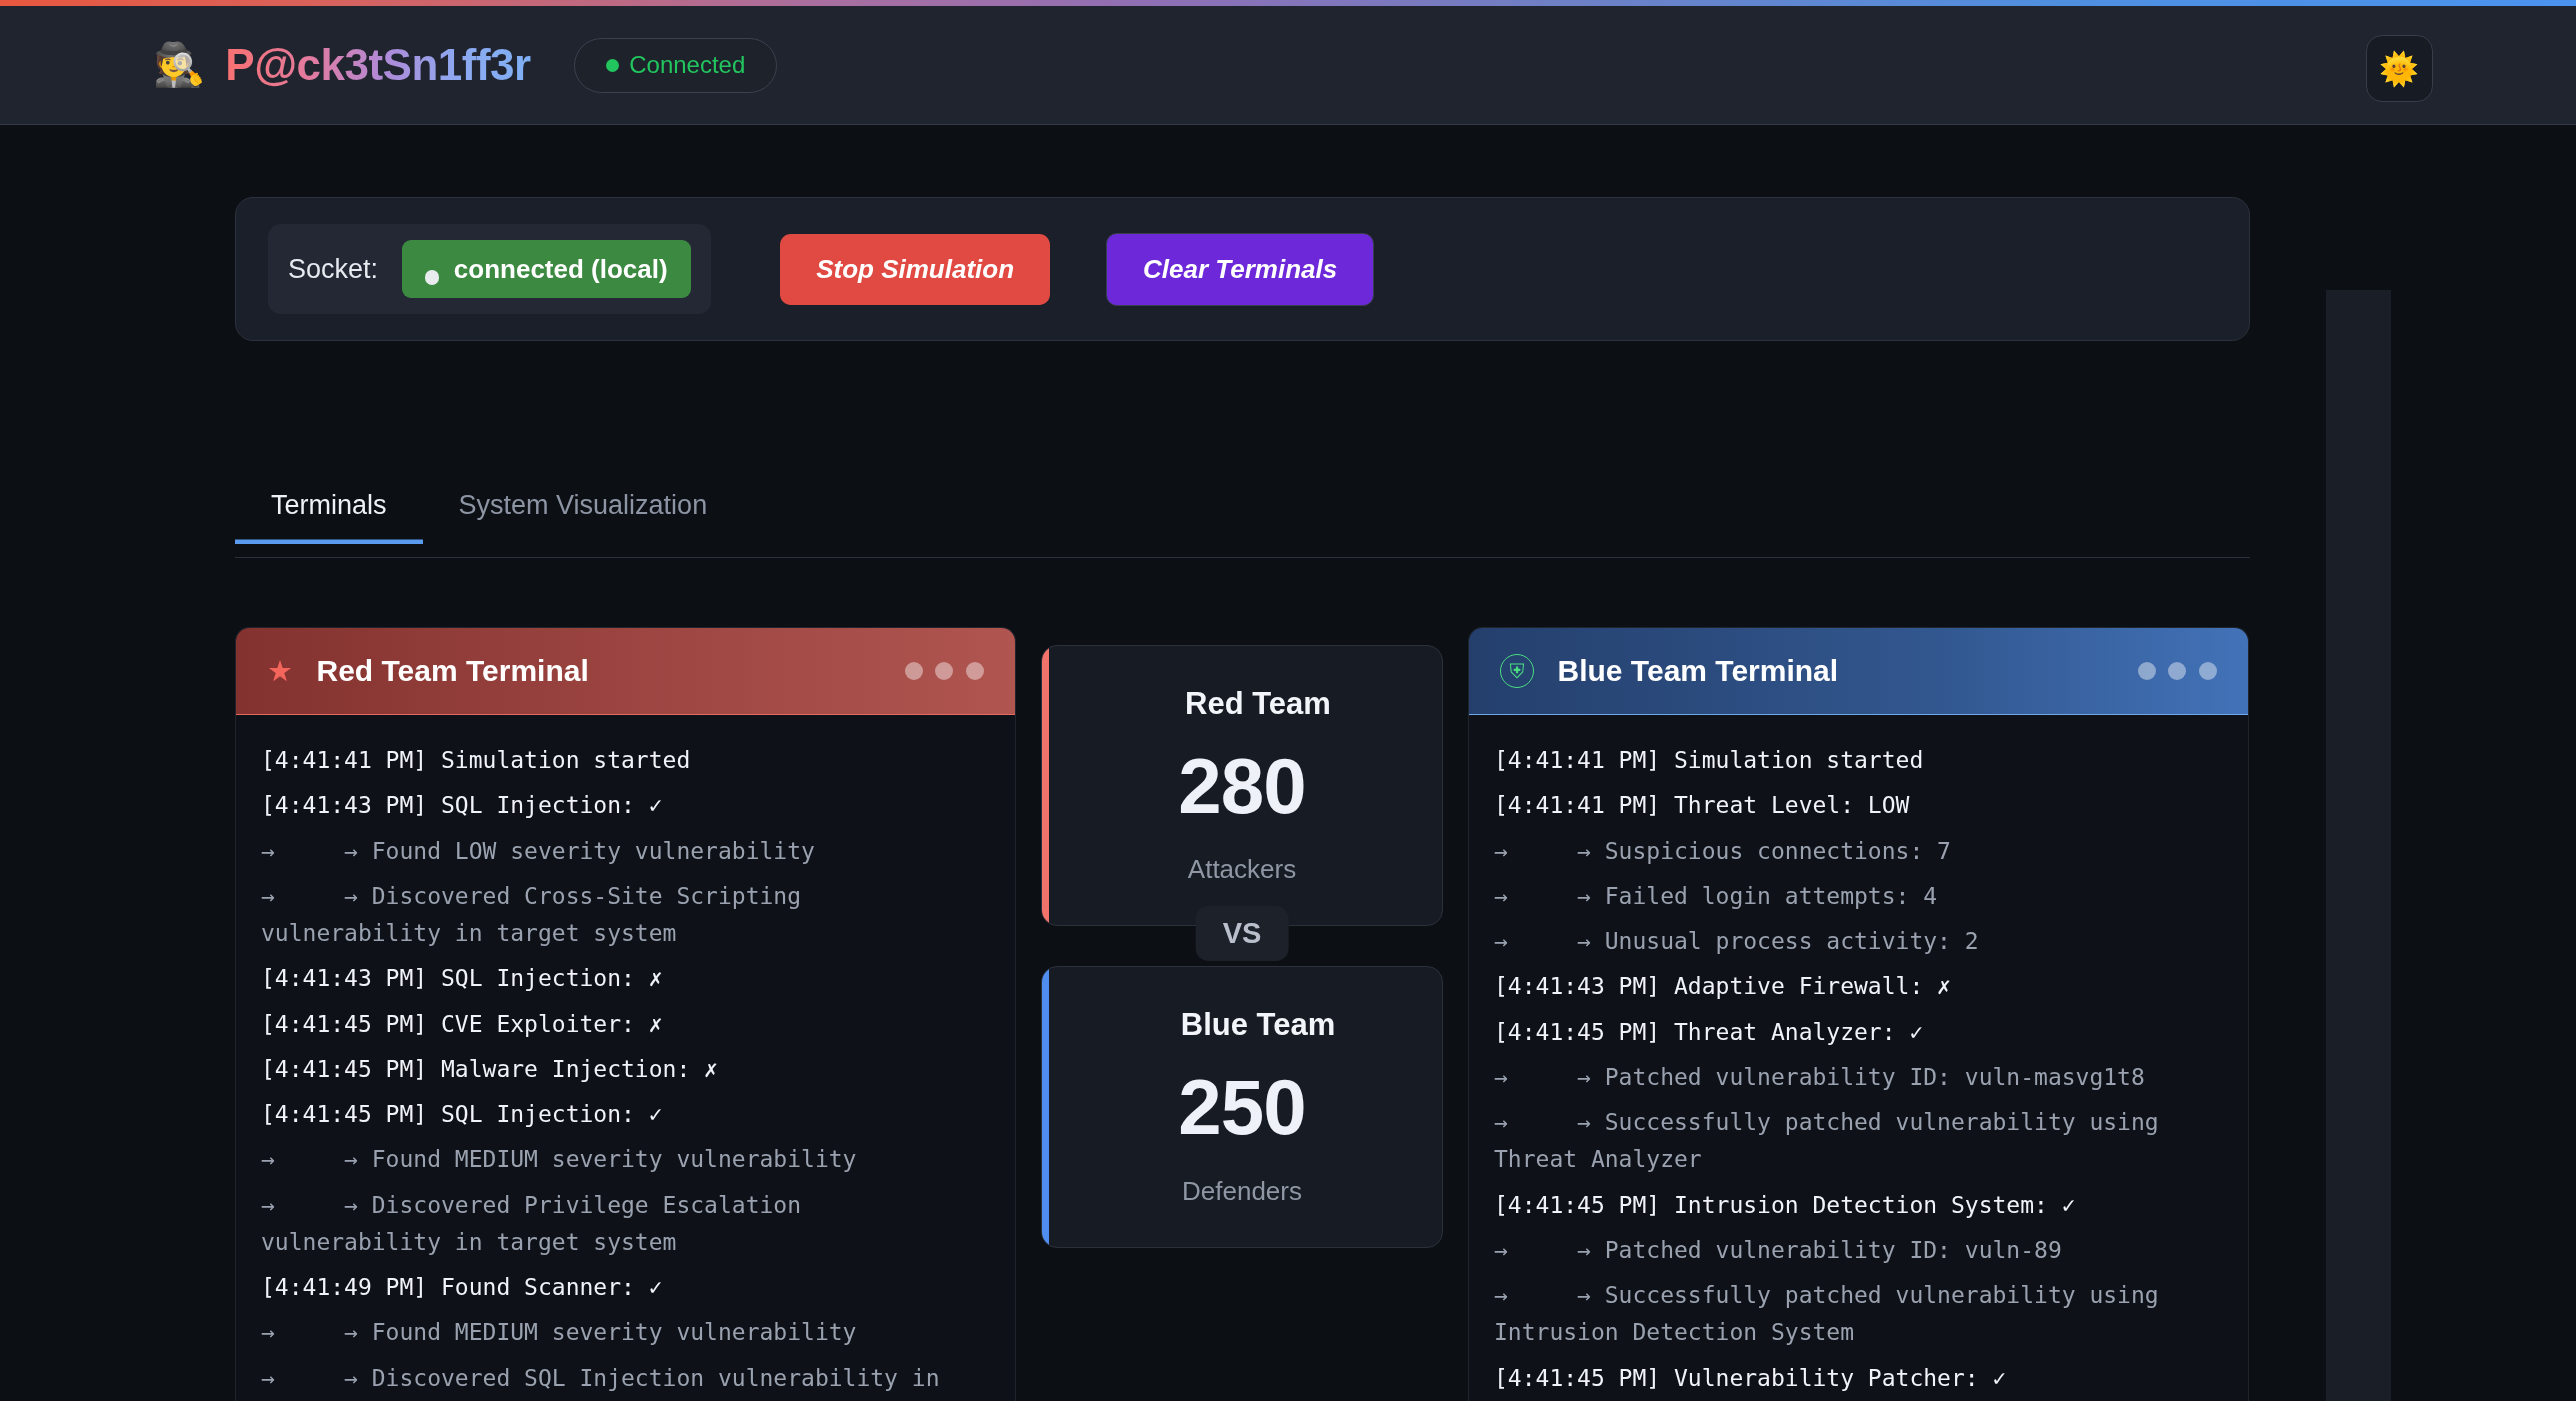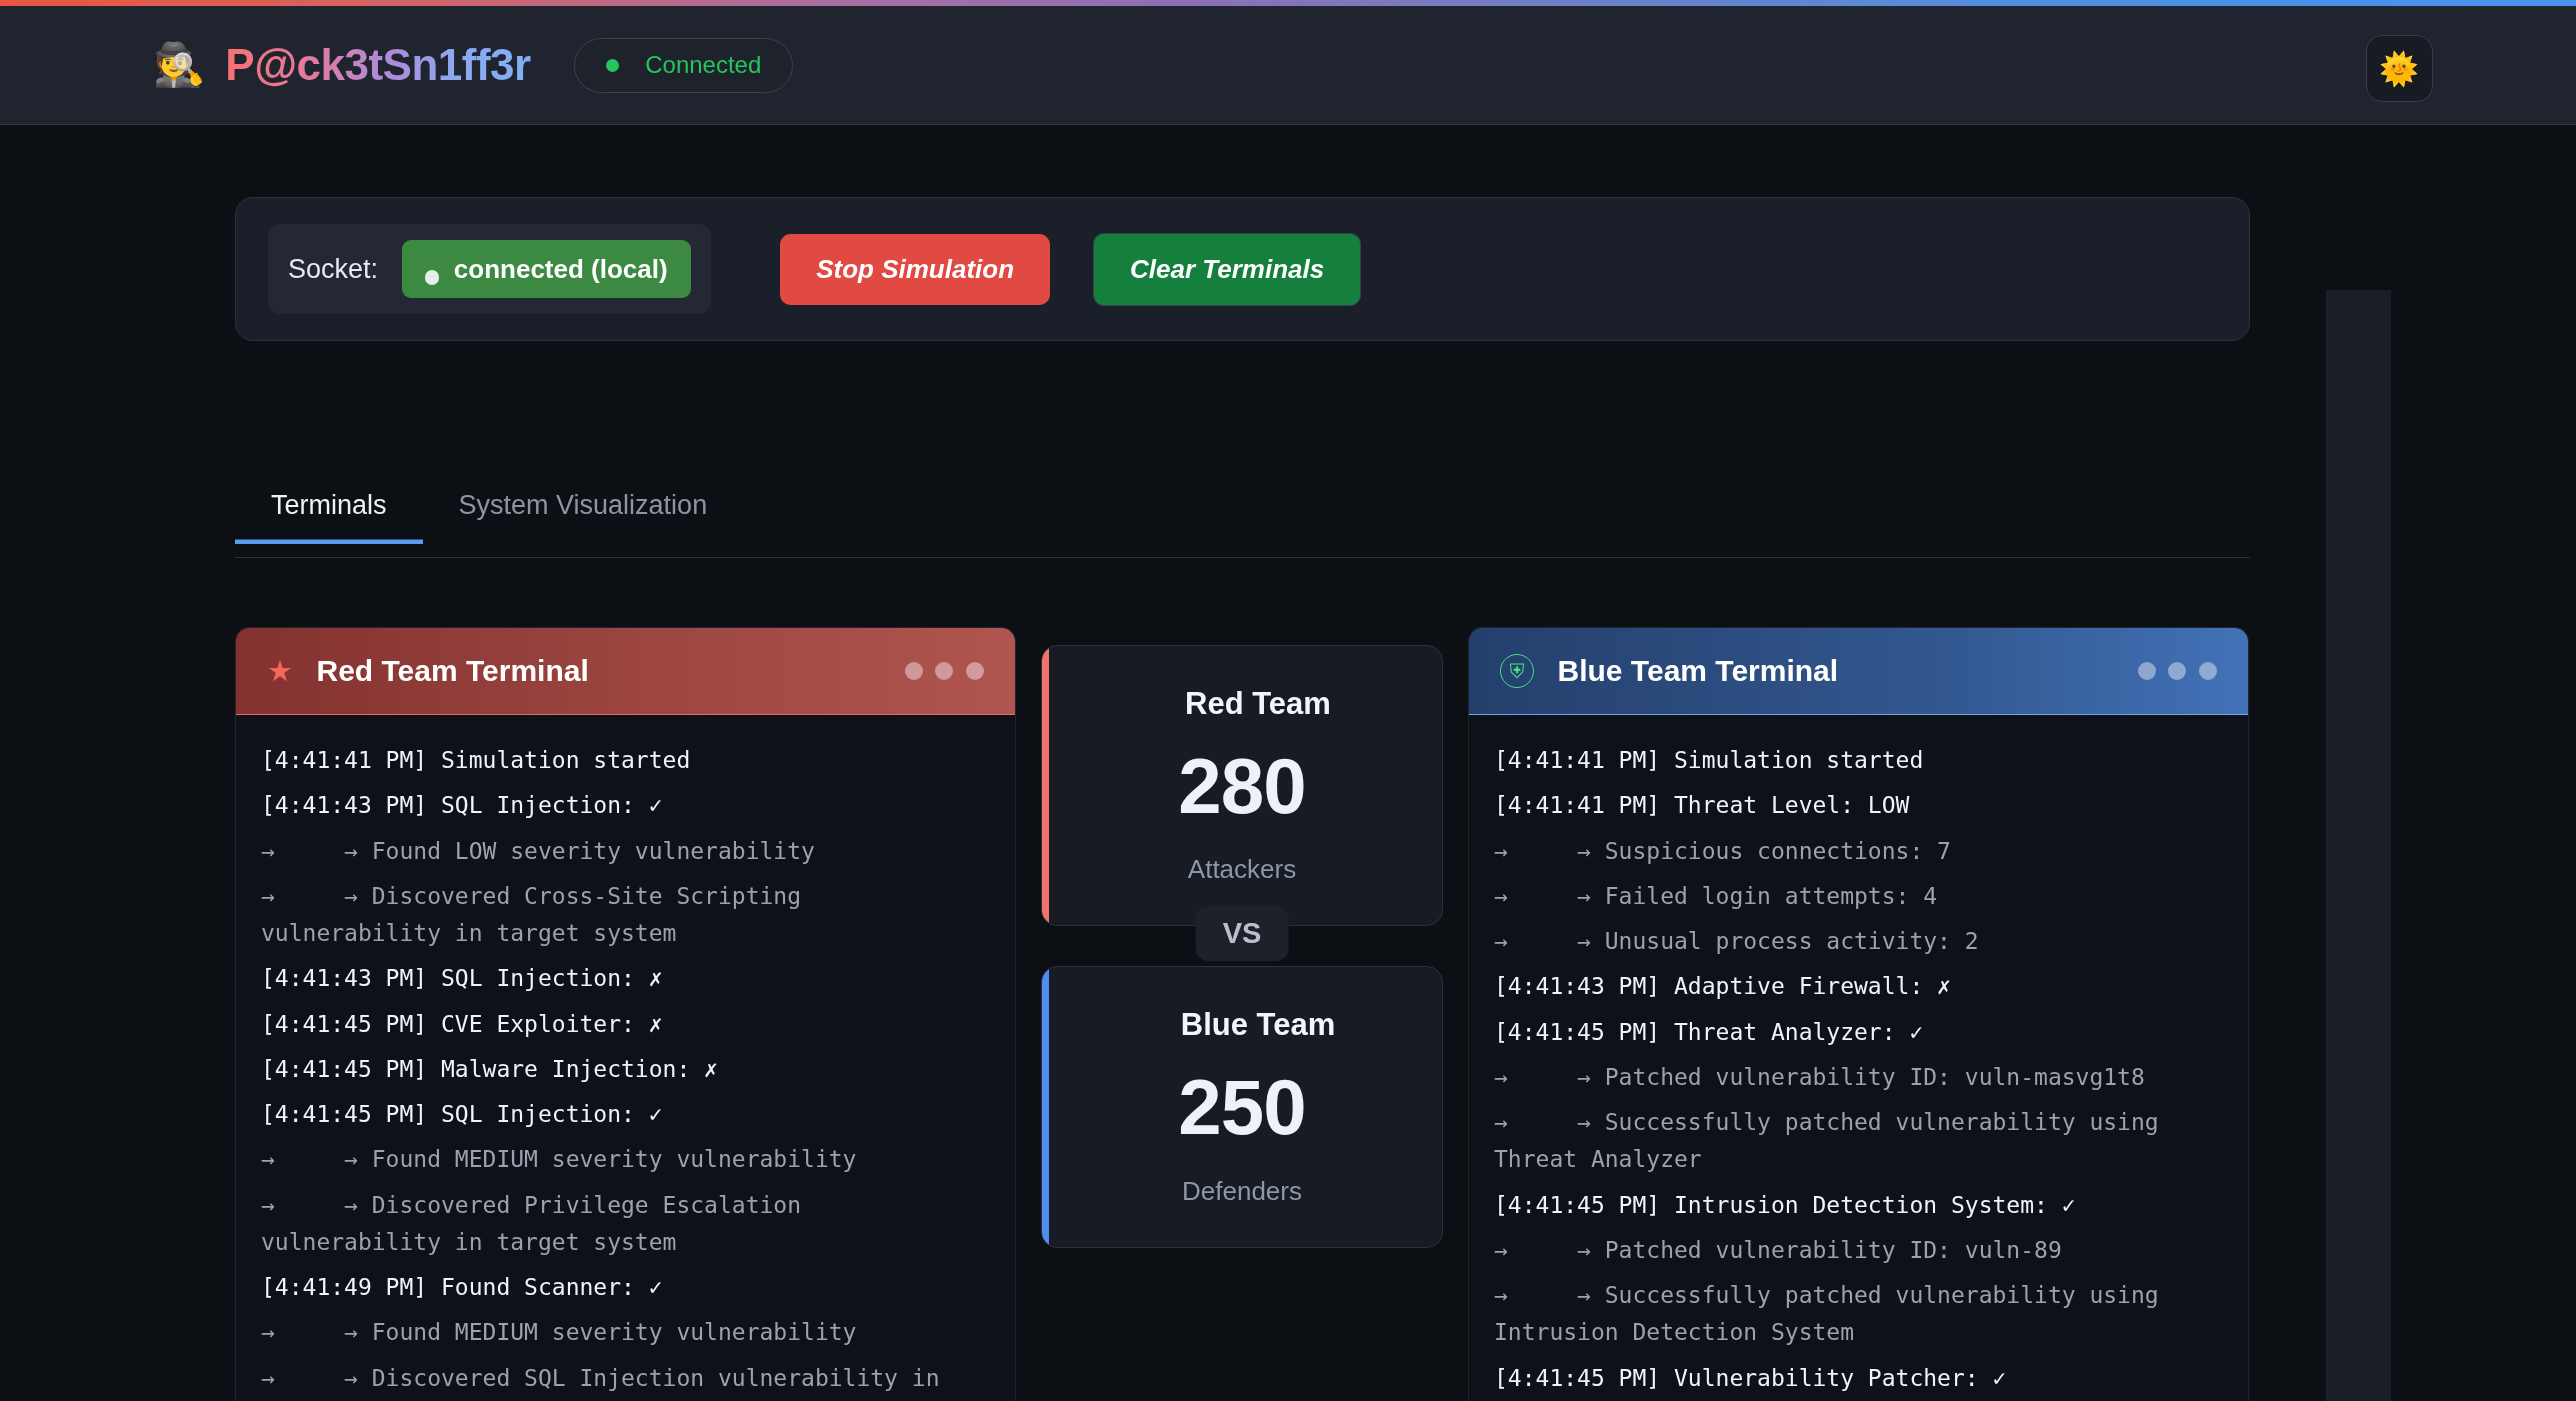--- a/index.html
+++ b/index.html
@@ -35,21 +35,21 @@
   .brand-emoji { font-size: 42px; line-height: 1; }
   .brand-title {
     font-size: 44px; font-weight: bold; letter-spacing: -0.5px;
     background: linear-gradient(90deg, #f87171 0%, #e27ba0 28%, #b08ad8 52%, #8ea8f0 75%, #7fb0f5 100%);
     -webkit-background-clip: text; background-clip: text;
     -webkit-text-fill-color: transparent; color: transparent;
     white-space: nowrap;
   }
   .conn-badge {
     margin-left: 43px;
-    display: flex; align-items: center; gap: 26px;
+    display: flex; align-items: center; gap: 10px;
     padding: 12.6px 31px;
     border: 0.9px solid #3a414f; border-radius: 901px;
     background: #1e2husk;
     background: #1e222b;
     justify-content: space-between;
   }
   .conn-dot { width: 13.5px; height: 13.5px; border-radius: 50%; background: #22c55e; }
   .conn-text { color: #22c55e; font-size: 24px; }
 
   .theme-toggle {
@@ -94,22 +94,22 @@
   .btn {
     border: none; border-radius: 10.8px;
     font-size: 26px; font-weight: bold; color: #ffffff;
     cursor: pointer; font-family: "Liberation Sans", sans-serif; font-style: italic;
   }
   .btn-stop {
     margin-left: 69px;
     background: #e04a42; padding: 20px 36px;
   }
   .btn-clear {
-    margin-left: 43px;
-    background: #15803d; padding: 20px 36px;
+    margin-left: 56px;
+    background: #6d28d9; padding: 20px 36px;
     border: 0.9px solid #39404d;
   }
 
   
   .tabs {
     position: absolute; left: 235px; top: 352px;
     width: 2015px; height: 81px;
     border-bottom: 0.9px solid #2b313c;
     display: flex; align-items: flex-start;
   }

